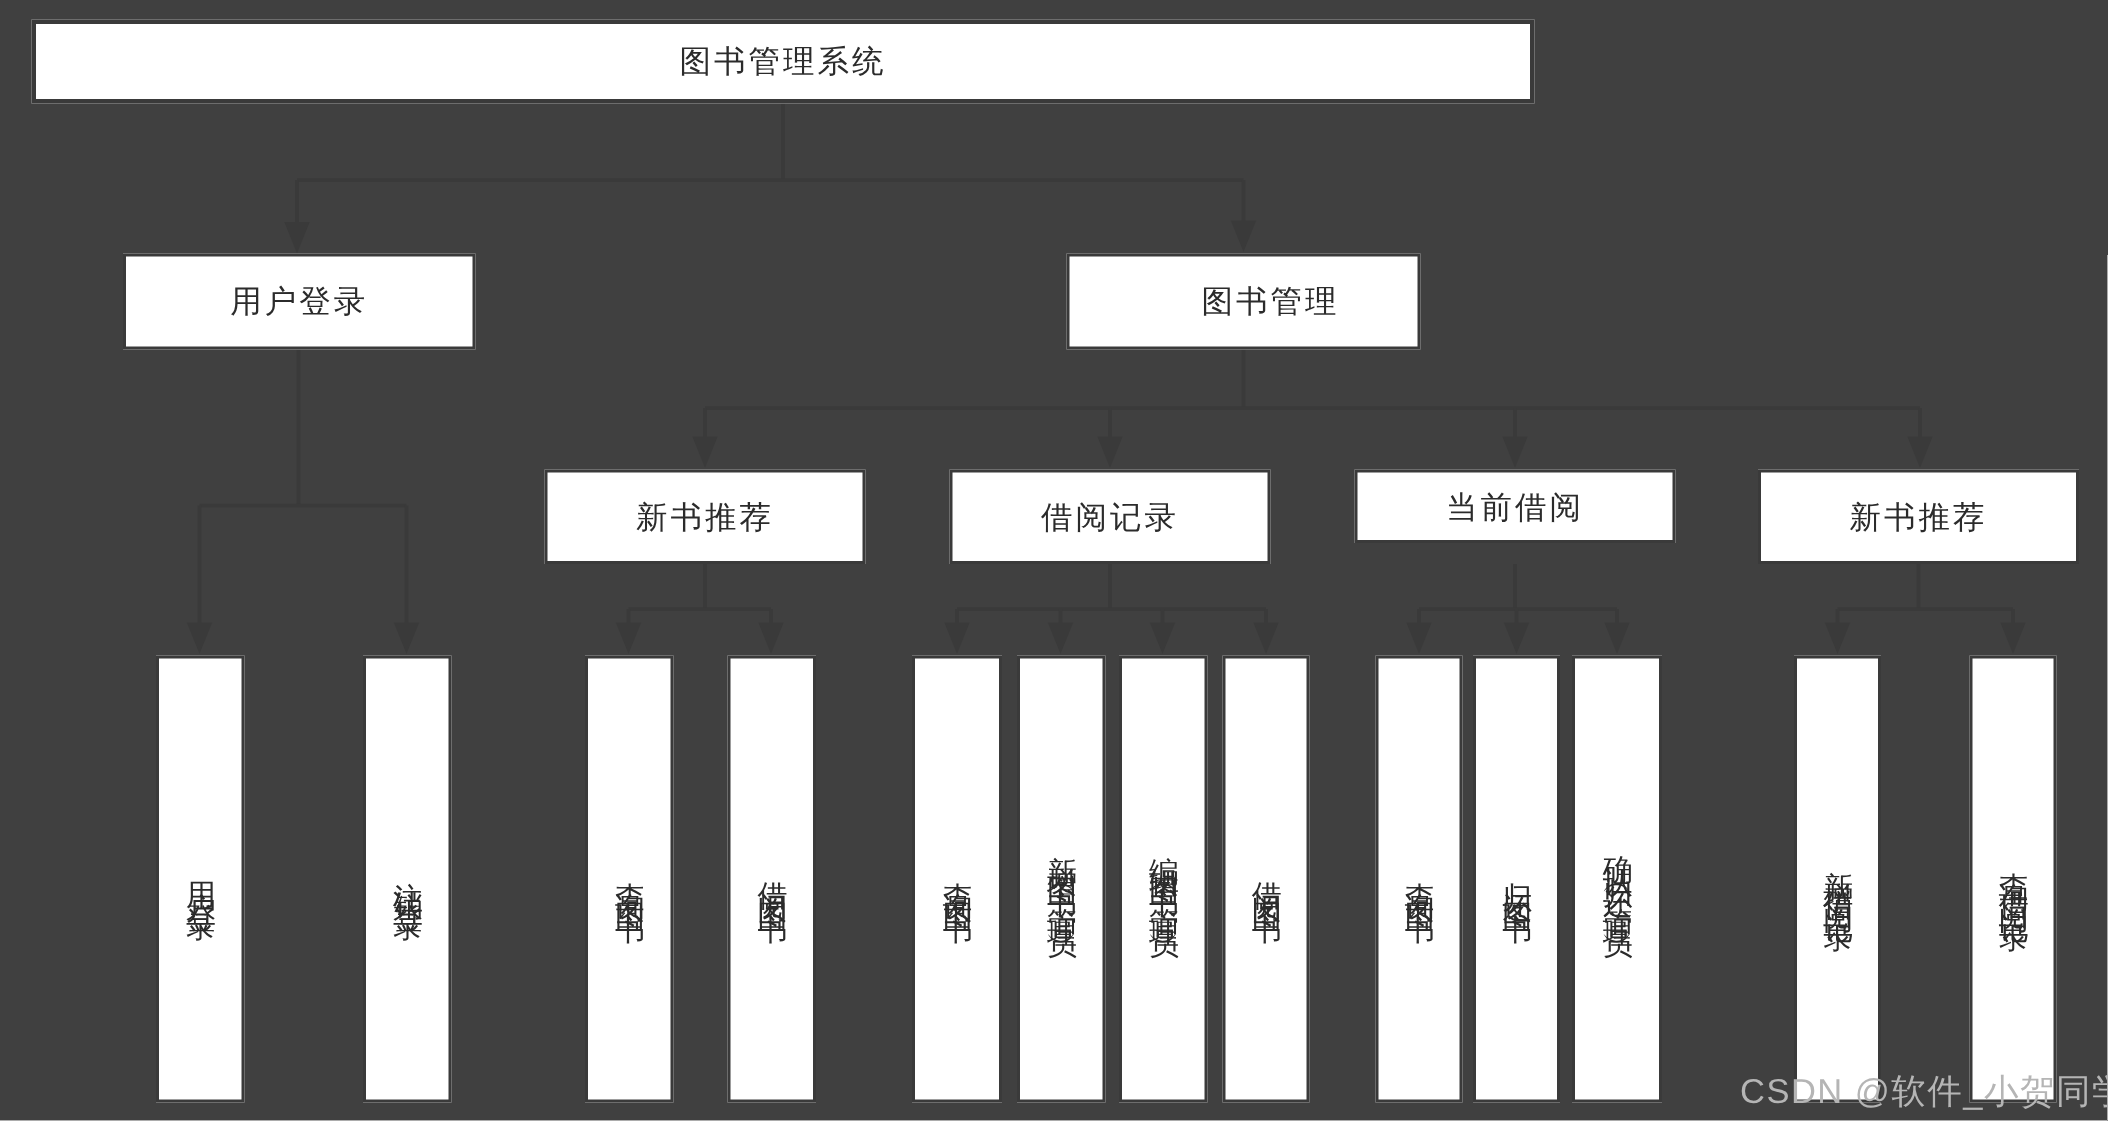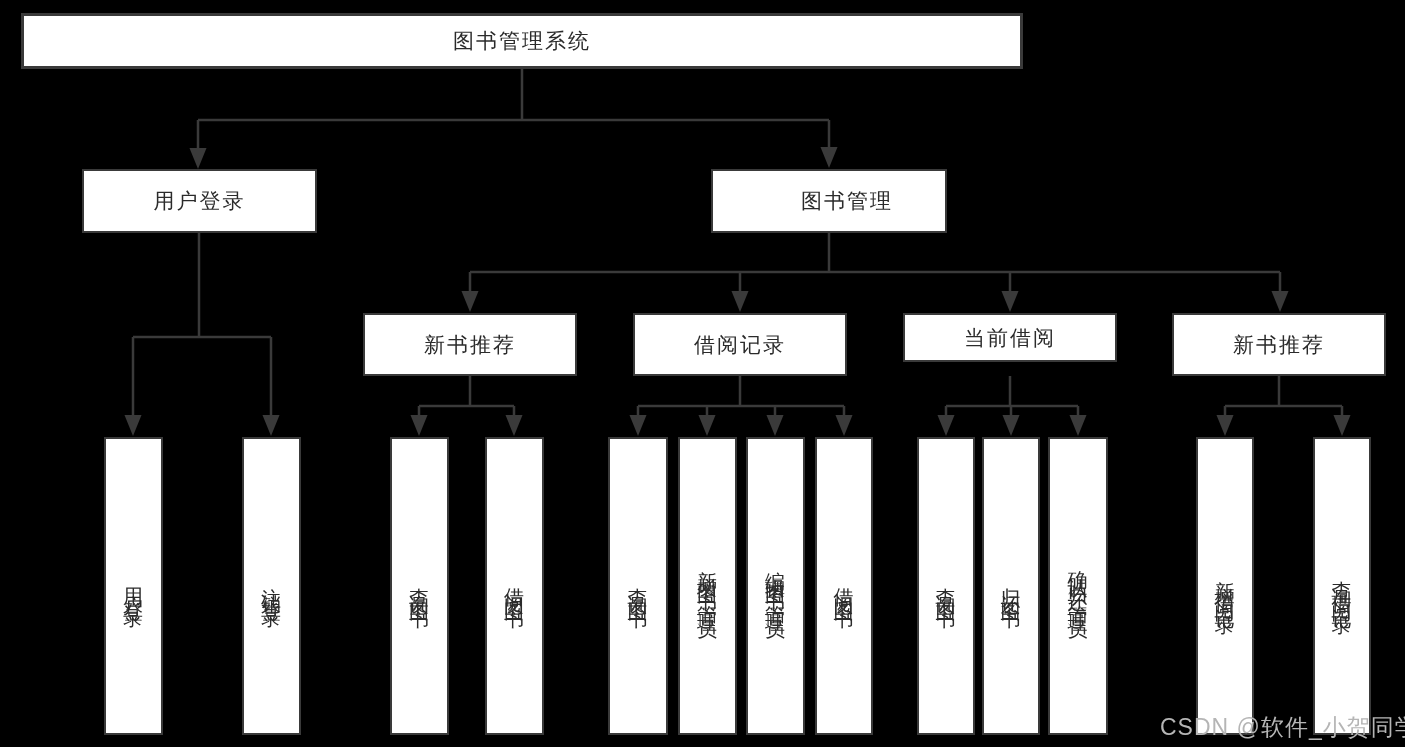--- a/index.html
+++ b/index.html
@@ -5,21 +5,21 @@
   html, body {
     margin: 0;
     padding: 0;
     background: #ffffff;
     font-family: "Liberation Sans", sans-serif;
   }
   .canvas {
     position: relative;
     width: 1405px;
     height: 747px;
-    background: #000000;
+    background: #404040;
     overflow: hidden;
   }
   .connectors {
     position: absolute;
     left: 0;
     top: 0;
     width: 1405px;
     height: 747px;
     pointer-events: none;
   }

